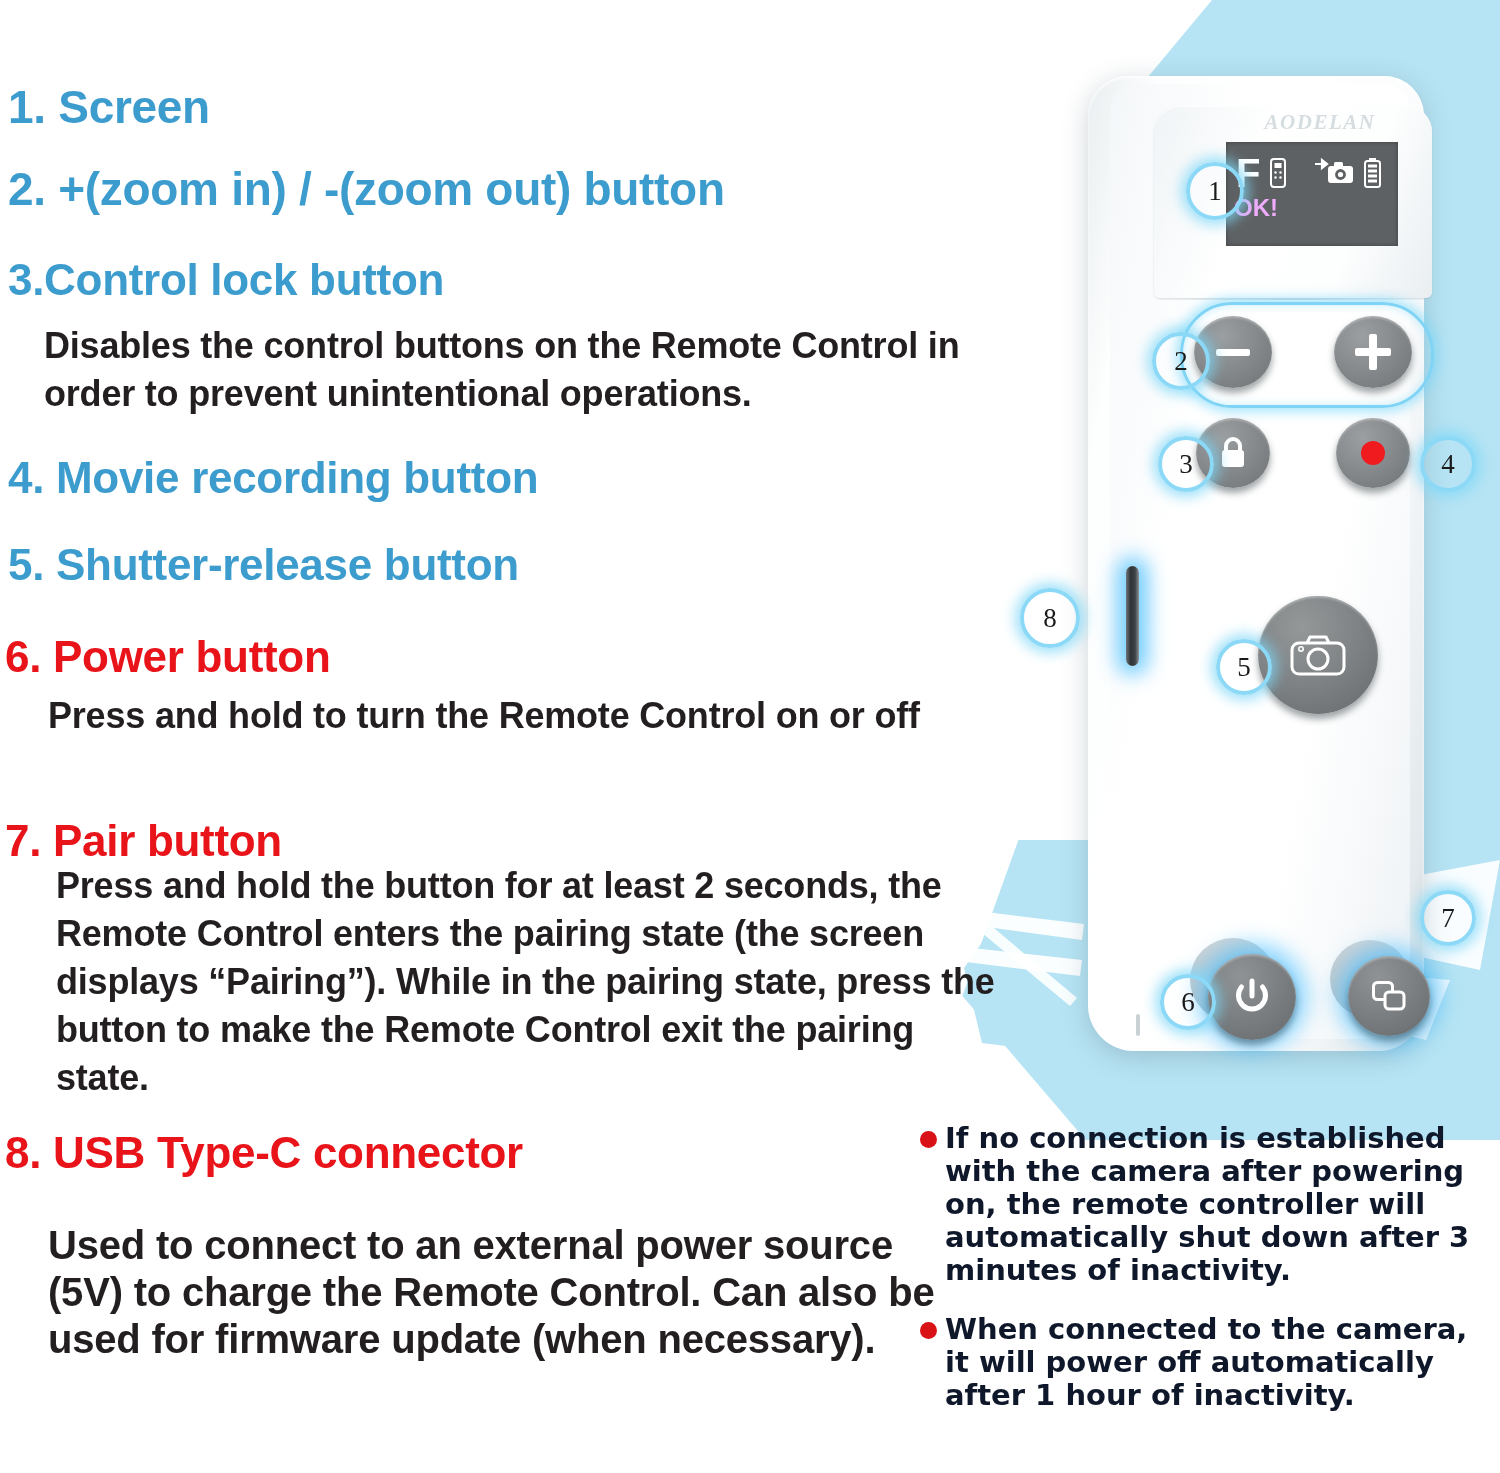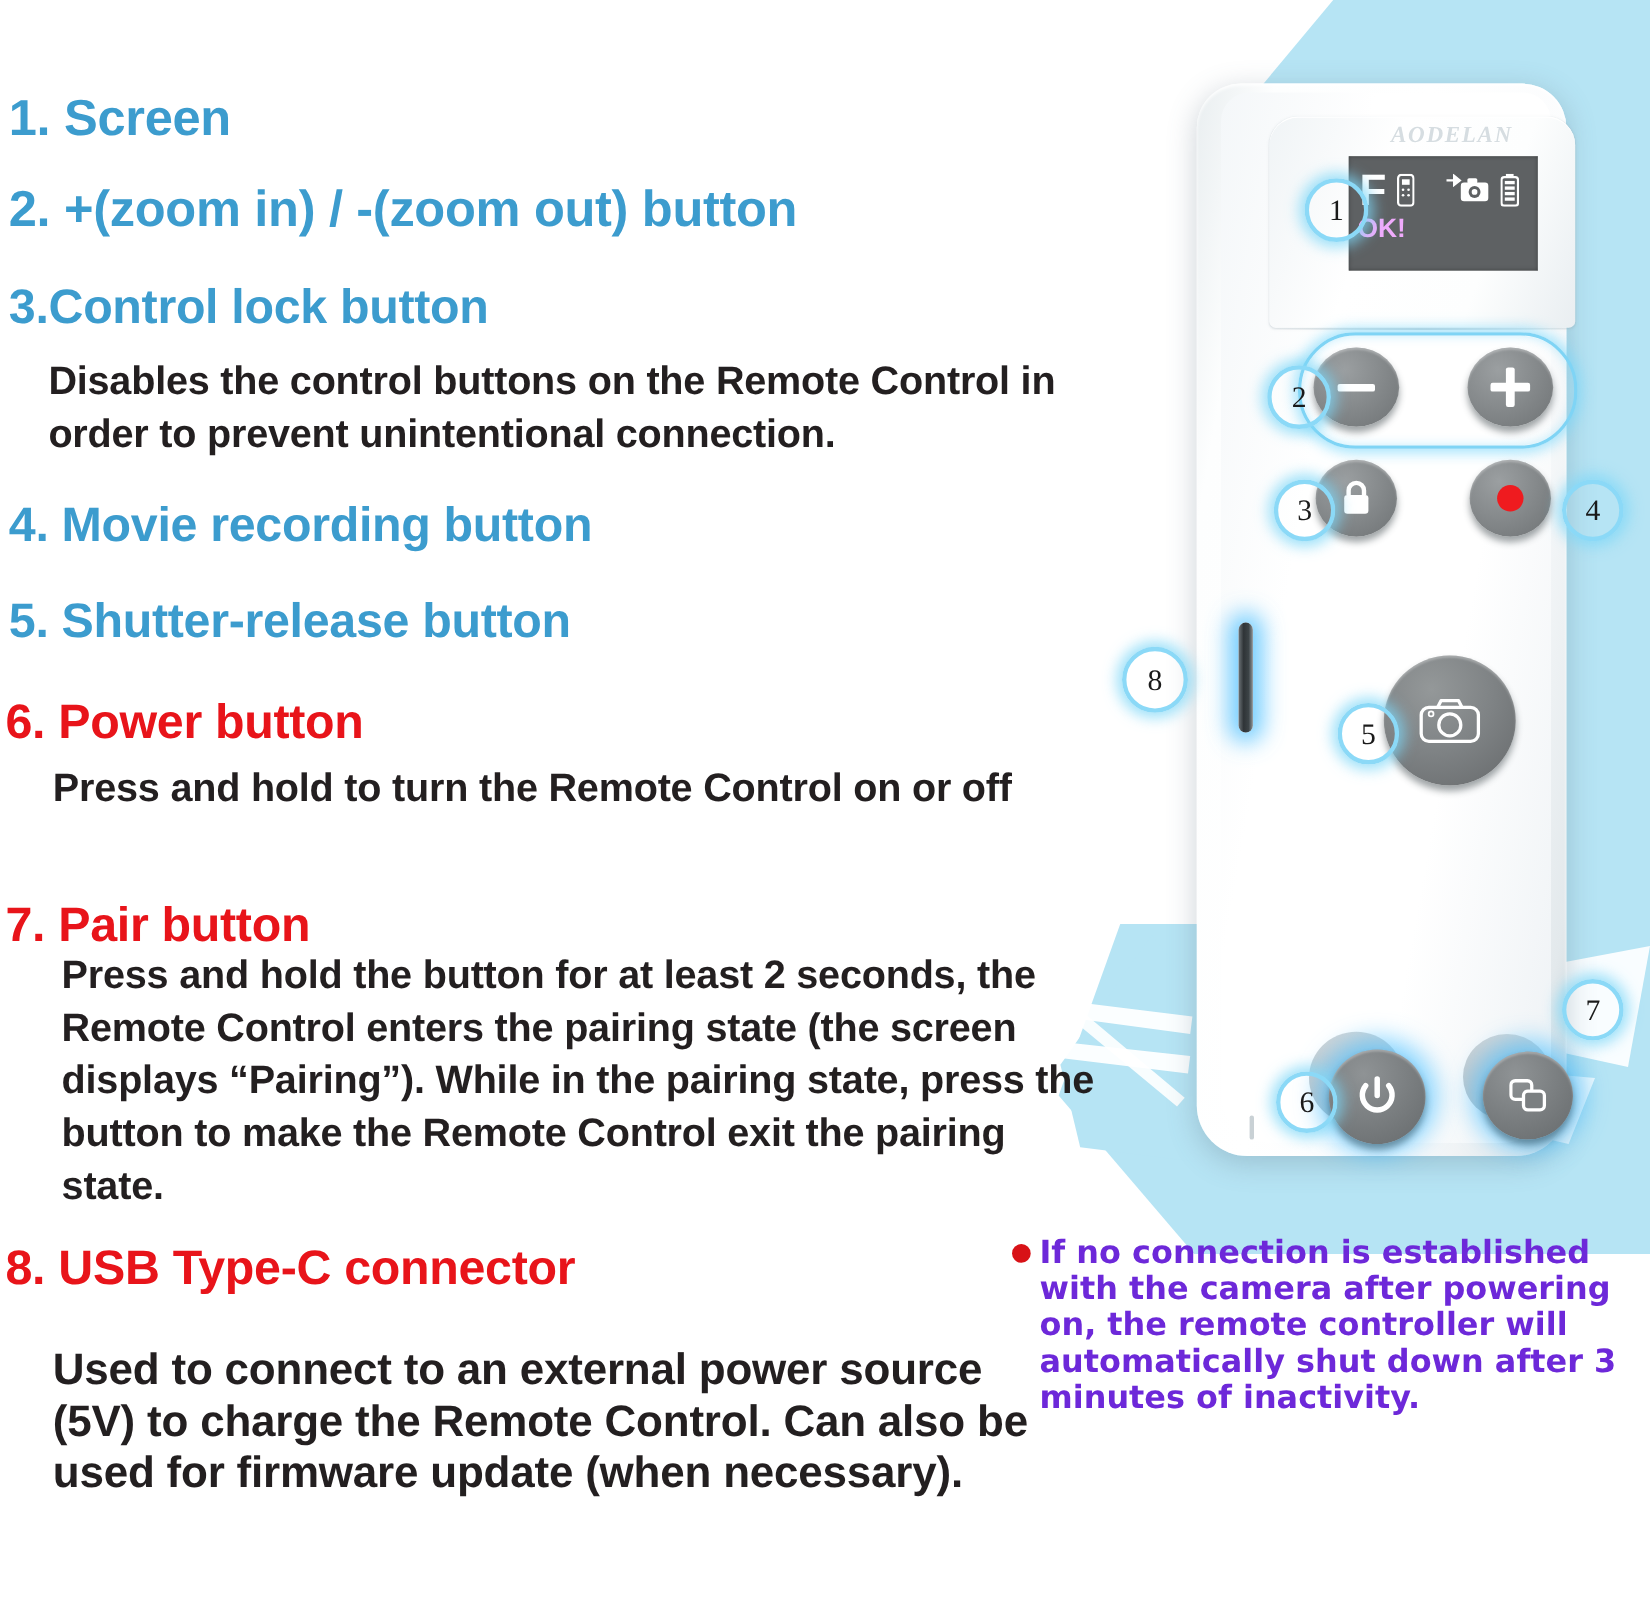--- a/index.html
+++ b/index.html
@@ -70,21 +70,21 @@
 
   
   .notes{position:absolute;left:920px;top:1122px;width:580px;z-index:4;}
   .notes-title{
     color:#cf2128;font-size:30px;font-weight:normal;
     font-family:"DejaVu Sans", sans-serif;
     margin:0 0 12px 0;
   }
   .note-item{
     display:flex;align-items:flex-start;gap:8px;
-    color:#6d28d9;font-size:29px;line-height:1.14;
+    color:#0f172a;font-size:29px;line-height:1.14;
     font-family:"DejaVu Sans", sans-serif;
     font-weight:600;
     margin-bottom:26px;
   }
   .note-bullet{
     flex:0 0 auto;width:17px;height:17px;border-radius:50%;
     background:#d81217;margin-top:9px;
   }
   .note-text{flex:1 1 auto;}
 
@@ -245,21 +245,21 @@
     <path d="M6 120 L120 130 L96 190 L0 168 Z" fill="#ffffff" opacity="0.85"></path>
   </svg>
 
   <div class="text-col">
 
     <div class="h-blue l1">1. Screen</div>
 
     <div class="h-blue l2">2. +(zoom in) / -(zoom out) button</div>
 
     <div class="h-blue l3">3.Control lock button</div>
-    <div class="body-text l3b">Disables the control buttons on the Remote Control in order to prevent unintentional connection.</div>
+    <div class="body-text l3b">Disables the control buttons on the Remote Control in order to prevent unintentional operations.</div>
 
     <div class="h-blue l4">4. Movie recording button</div>
 
     <div class="h-blue l5">5. Shutter-release button</div>
 
     <div class="h-red l6">6. Power button</div>
     <div class="body-text l6b">Press and hold to turn the Remote Control on or off</div>
 
     <div class="h-red l7">7. Pair button</div>
     <div class="body-text l7b">Press and hold the button for at least 2 seconds, the Remote Control enters the pairing state (the screen displays “Pairing”). While in the pairing state, press the button to make the Remote Control exit the pairing state.</div>
@@ -268,20 +268,24 @@
     <div class="body-text l8b">Used to connect to an external power source (5V) to charge the Remote Control. Can also be used for firmware update (when necessary).</div>
   </div>
 
   <div class="notes">
 
     <div class="note-item">
       <div class="note-bullet"></div>
       <div class="note-text">If no connection is established with the camera after powering on, the remote controller will automatically shut down after 3 minutes of inactivity.</div>
     </div>
 
+    <div class="note-item">
+      <div class="note-bullet"></div>
+      <div class="note-text">When connected to the camera, it will power off automatically after 1 hour of inactivity.</div>
+    </div>
   </div>
 
   <div class="remote-wrap">
     <div class="remote-body"></div>
     <div class="remote-inner">
 
       <div class="remote-topplate"></div>
       <div class="plate-sep"></div>
 
       <div class="brand">AODELAN</div>

